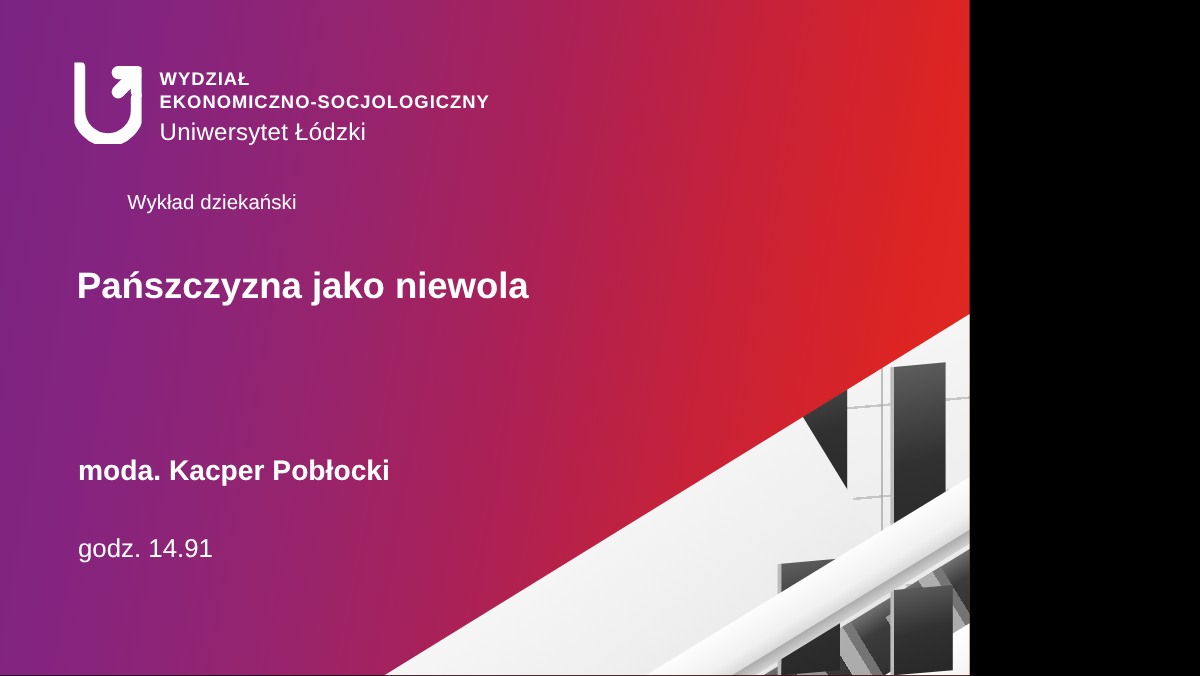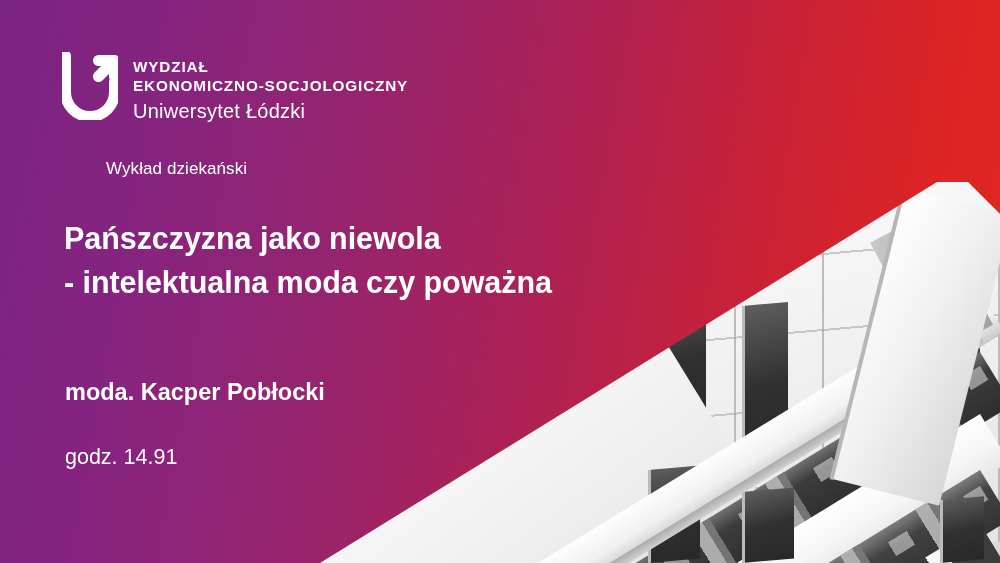--- a/index.html
+++ b/index.html
@@ -7,21 +7,21 @@
 
   html, body {
     width:1000px; height:563px;
     overflow:hidden;
     background:#000;
     font-family:"Liberation Sans","DejaVu Sans",sans-serif;
   }
 
   #poster {
     position:relative;
-    width:1000px; height:563px;
+    width:808px; height:563px;
     overflow:hidden;
     background:linear-gradient(100deg,#7a2481 0%,#842480 14%,#95246f 34%,#ad2154 54%,#c82237 72%,#dc2423 88%,#e32a1f 100%);
     padding-left:20px;
   }
 
   
   #building-photo {
     position:absolute;
     inset:0;
     
@@ -261,21 +261,20 @@
       <div class="logo-line1">WYDZIAŁ</div>
       <div class="logo-line2">EKONOMICZNO-SOCJOLOGICZNY</div>
       <div class="logo-line3">Uniwersytet Łódzki</div>
     </div>
   </div>
 
   <div id="kicker">Wykład dziekański</div>
 
   <div id="title">
     <span class="t-line">Pańszczyzna jako niewola</span>
-    <span class="t-line">- intelektualna moda czy poważna</span>
   </div>
 
   <div id="speaker">moda. Kacper Pobłocki</div>
 
   <div id="details">
     <span class="d-line">godz. 14.91</span>
   </div>
 
 </div>
 

